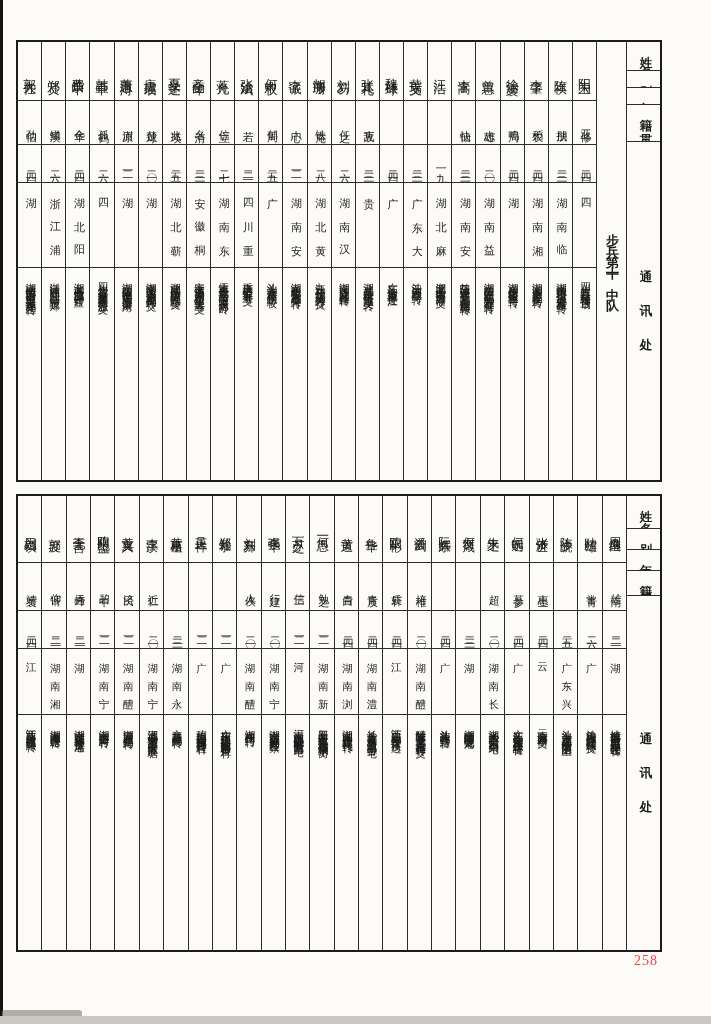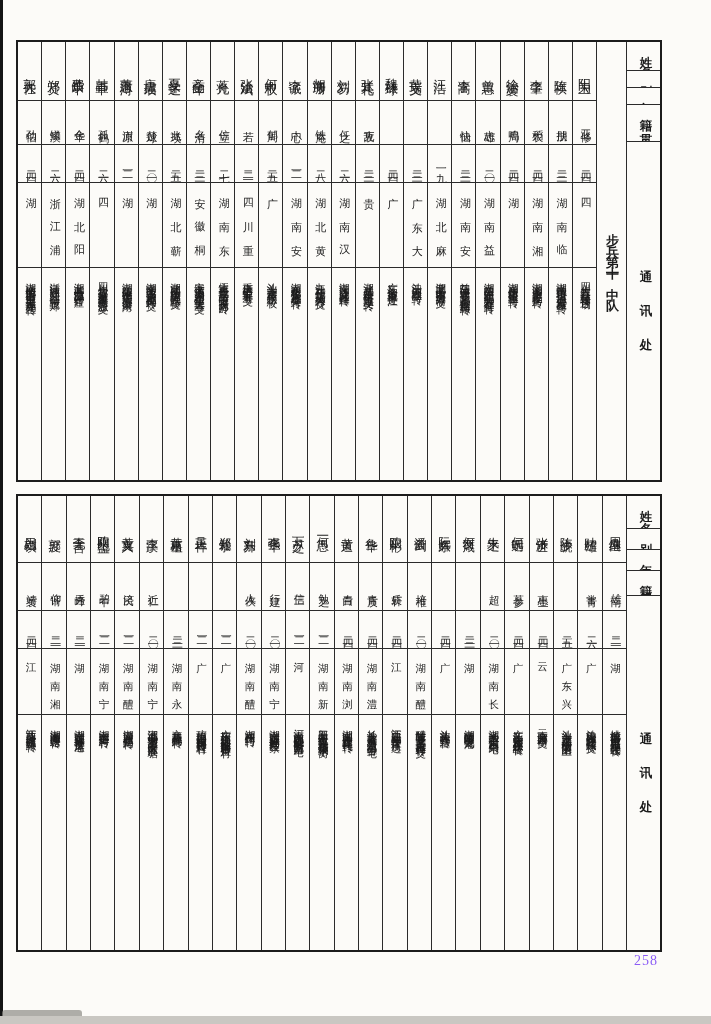--- a/index.html
+++ b/index.html
@@ -71,21 +71,21 @@
   .t2 .header-col .h-name{letter-spacing:12px;}
   .t1 .header-col .h-alias,.t1 .header-col .h-age{letter-spacing:4px;}
 
   .unit-col .unit-cell{
     flex:1;font-size:13px;font-weight:600;letter-spacing:11px;
     display:block;text-align:center;padding-right:7px;
   }
 
   .page-number{
     position:absolute;left:634px;top:953px;width:50px;
-    font-family:"Liberation Serif",serif;font-size:14px;color:#8b5cf6;
+    font-family:"Liberation Serif",serif;font-size:14px;color:#ef4444;
     letter-spacing:1px;
   }
 </style>
 </head>
 <body>
 
 <div class="page">
   <div class="scan-left-strip"></div>
 
   <div class="roster t1" id="table1">

